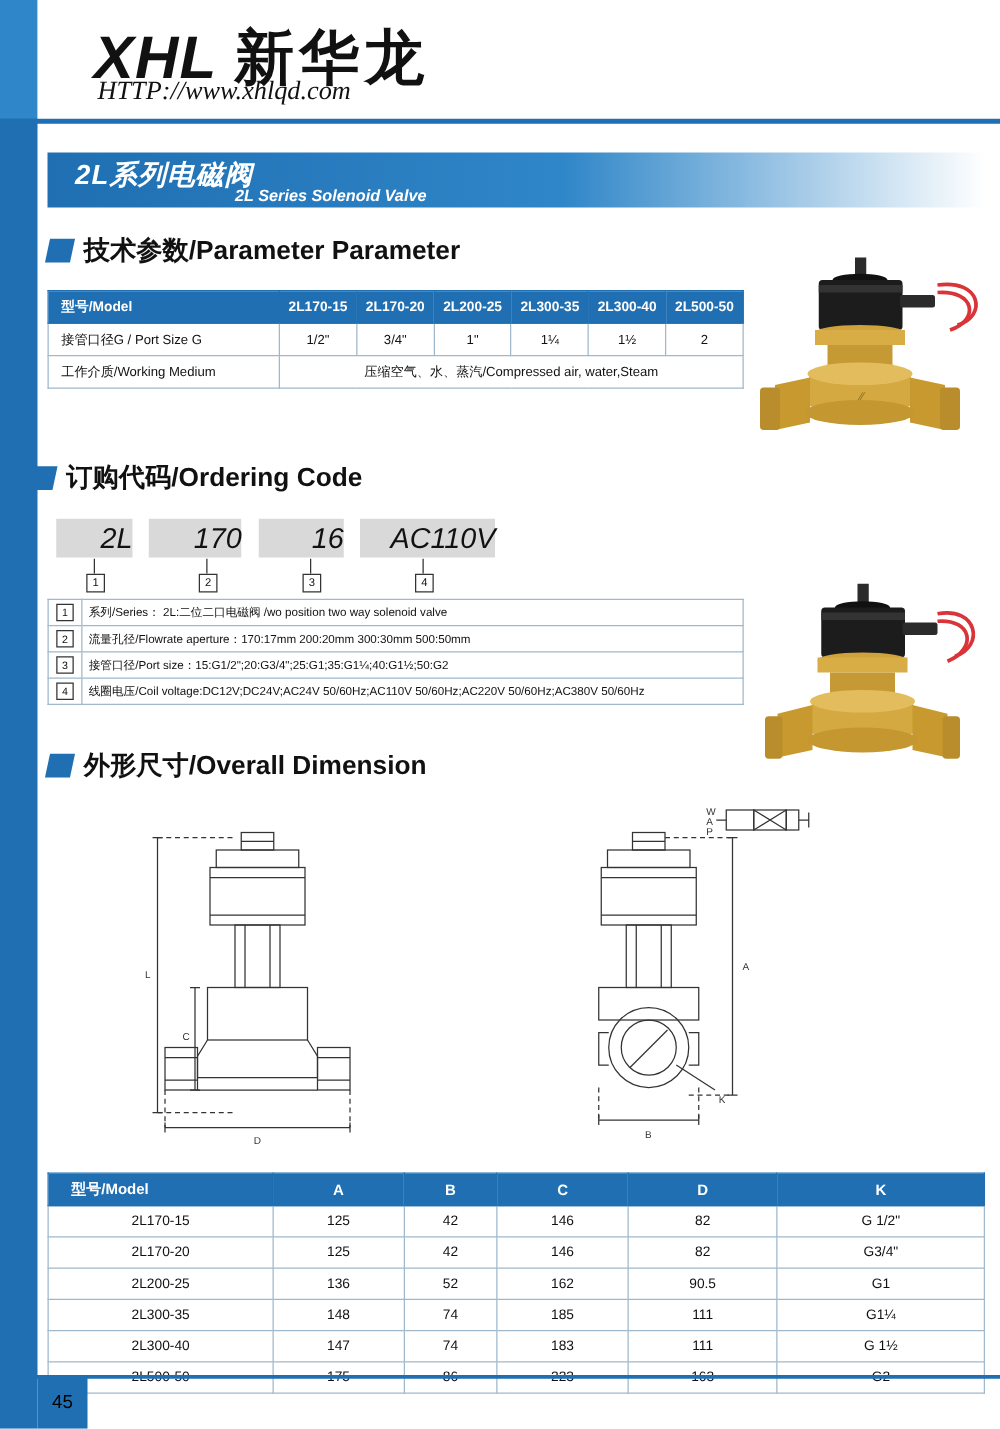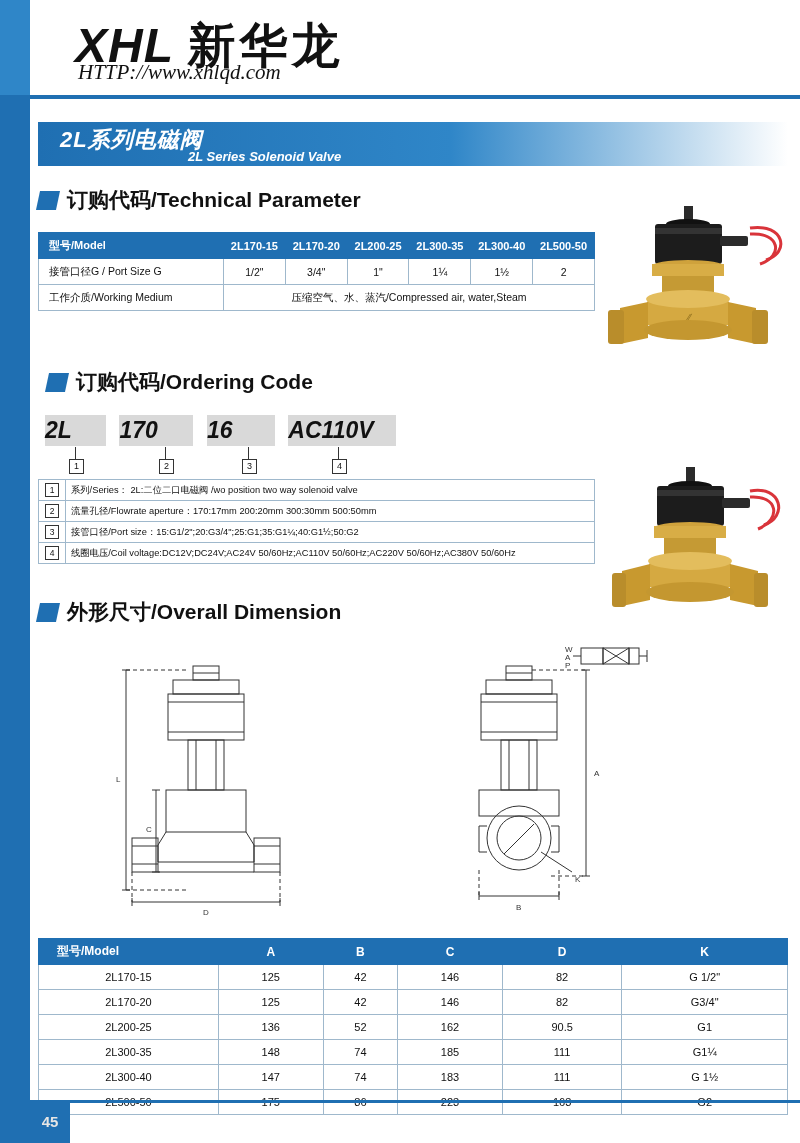--- a/index.html
+++ b/index.html
@@ -75,22 +75,22 @@
     font-weight:normal;
   }
   .tech thead th{
     background:#1f6fb2;color:#fff;font-weight:bold;font-size:11px;border:1px solid #1f6fb2;
   }
   .tech thead th.first{text-align:left;padding-left:10px;width:170px;}
   .tech td.label{text-align:left;padding-left:10px;margin-left:40px;}
   
   .oc-boxes{position:absolute;left:45px;top:415px;}
   .oc-box{
-    display:inline-block;background:#d9d9d9;text-align:left;
-    font-size:23px;font-weight:bold;font-style:italic;color:#111;
+    display:inline-block;background:#d9d9d9;text-align:right;
+    font-size:23px;font-weight:normal;font-style:italic;color:#111;
     height:31px;line-height:31px;margin-right:9px;vertical-align:top;
   }
   .oc-1{width:61px;}
   .oc-2{width:74px;}
   .oc-3{width:68px;}
   .oc-4{width:108px;}
   .leader{position:absolute;border-left:1px solid #333;border-bottom:1px solid #333;}
   .num-sq{
     position:absolute;width:13px;height:13px;border:1px solid #333;background:#fff;
     font-size:9px;line-height:13px;text-align:center;color:#111;
@@ -118,22 +118,22 @@
     background:#1f6fb2;color:#fff;font-weight:bold;font-size:12px;
     border:1px solid #1f6fb2;height:23px;
   }
   .dim th.first{text-align:left;padding-left:18px;}
   .dim td{
     border:1px solid #9fb8cc;text-align:center;height:22px;color:#111;
   }
   
   .pagenum{
     position:absolute;left:30px;top:1100px;width:40px;height:43px;
-    background:#1f6fb2;color:#e5e5e5;font-size:15px;
-    display:flex;align-items:center;justify-content:center;font-weight:bold;
+    background:#1f6fb2;color:#000000;font-size:15px;
+    display:flex;align-items:center;justify-content:center;
   }
   .footer-rule{
     position:absolute;left:0;top:1100px;width:800px;height:3px;background:#1f6fb2;
   }
   
   .photo{position:absolute;}
   svg{display:block;}
 </style>
 </head>
 <body>
@@ -151,21 +151,21 @@
 </div>
 <div class="header-rule"></div>
 
 <div class="banner">
   <div class="banner-cn">2L系列电磁阀</div>
   <div class="banner-en">2L  Series Solenoid Valve</div>
 </div>
 
 <div class="sec" style="left:38px;top:186px;">
   <div class="mark"></div>
-  <div class="txt">订购代码/Technical Parameter</div>
+  <div class="txt">技术参数/Parameter Parameter</div>
 </div>
 
 <table class="tech">
   <thead>
     <tr>
       <th class="first">型号/Model</th>
       <th>2L170-15</th>
       <th>2L170-20</th>
       <th>2L200-25</th>
       <th>2L300-35</th>
@@ -212,21 +212,21 @@
 
     <path d="M20 110 L48 104 L48 140 L20 146 Z" fill="#c8992f"></path>
     <path d="M156 110 L128 104 L128 140 L156 146 Z" fill="#c8992f"></path>
     <rect x="8" y="112" width="16" height="34" rx="3" fill="#b98d2b"></rect>
     <rect x="152" y="112" width="16" height="34" rx="3" fill="#b98d2b"></rect>
     <ellipse cx="88" cy="132" rx="44" ry="10" fill="#c49730"></ellipse>
     <text x="88" y="122" font-size="9" fill="#8a6b1c" font-family="'Liberation Sans',sans-serif">⁄∕</text>
   </svg>
 </div>
 
-<div class="sec" style="left:47px;top:368px;text-align:right;">
+<div class="sec" style="left:24px;top:368px;text-align:right;">
   <div class="mark"></div>
   <div class="txt">订购代码/Ordering Code</div>
 </div>
 
 <div class="oc-boxes">
   <div class="oc-box oc-1">2L</div>
   <div class="oc-box oc-2">170</div>
   <div class="oc-box oc-3">16</div>
   <div class="oc-box oc-4">AC110V</div>
 </div>

